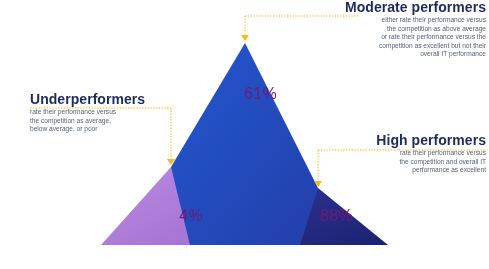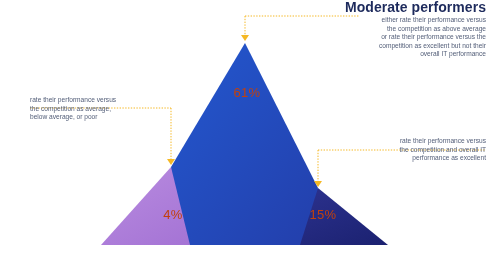--- a/index.html
+++ b/index.html
@@ -55,24 +55,24 @@
     text-align: left;
   }
   #callout-high {
     left: 320px;
     top: 134px;
     width: 166px;
     text-align: right;
   }
   .pct-label {
     position: absolute;
-    color: #c2410c;
-    font-size: 13px;
+    color: #701a75;
+    font-size: 16px;
     letter-spacing: 0.3px;
-    text-align: center;
+    text-align: right;
     pointer-events: none;
   }
   #pct-moderate {
     left: 217px;
     top: 85px;
     width: 60px;
   }
   #pct-under {
     left: 143px;
     top: 207px;
@@ -133,30 +133,32 @@
   <div class="callout-body">
     <div>either rate their performance versus</div>
     <div>the competition as above average</div>
     <div>or rate their performance versus the</div>
     <div>competition as excellent but not their</div>
     <div>overall IT performance</div>
   </div>
 </div>
 
 <div class="callout" id="callout-under">
+  <div class="callout-heading">Underperformers</div>
   <div class="callout-body">
     <div>rate their performance versus</div>
     <div>the competition as average,</div>
     <div>below average, or poor</div>
   </div>
 </div>
 
 <div class="callout" id="callout-high">
+  <div class="callout-heading">High performers</div>
   <div class="callout-body">
     <div>rate their performance versus</div>
     <div>the competition and overall IT</div>
     <div>performance as excellent</div>
   </div>
 </div>
 
 <div class="pct-label" id="pct-moderate">61%</div>
 <div class="pct-label" id="pct-under">4%</div>
-<div class="pct-label" id="pct-high">15%</div>
+<div class="pct-label" id="pct-high">88%</div>
 
 </body></html>

